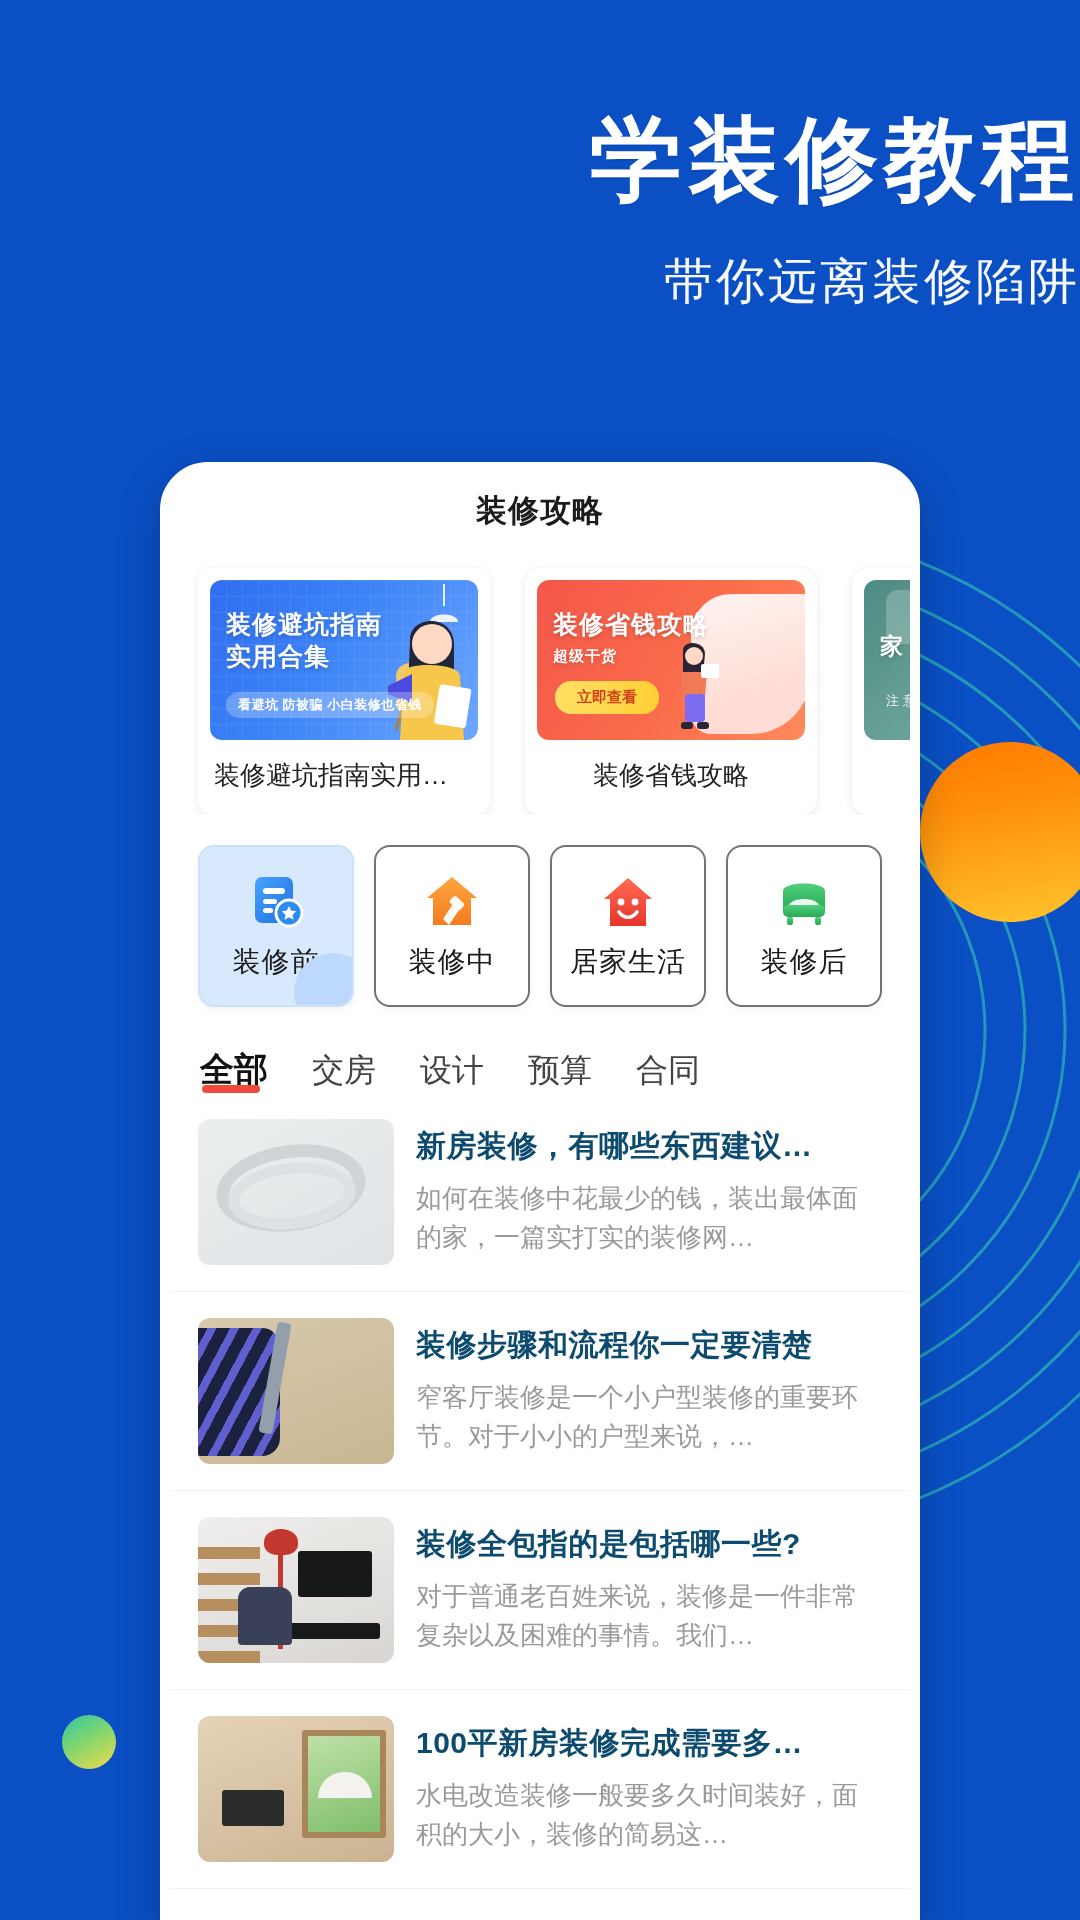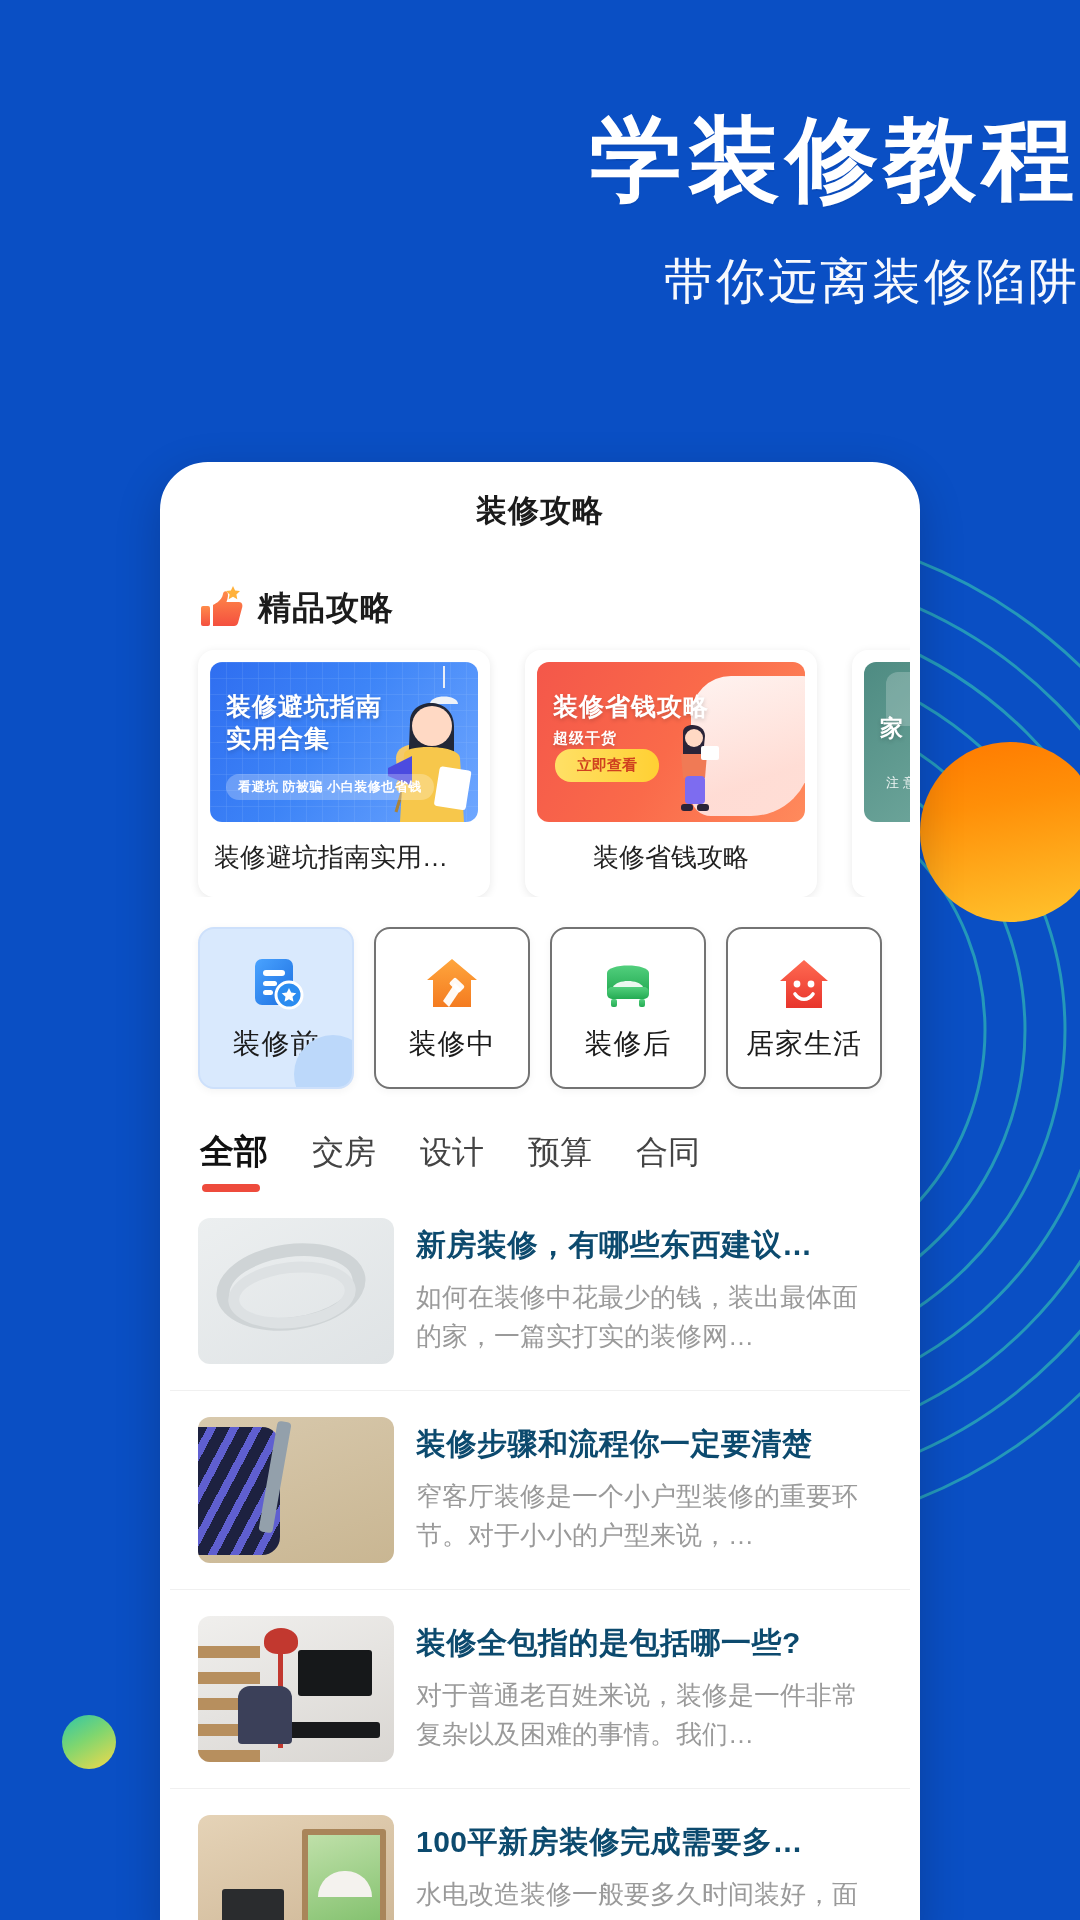--- a/index.html
+++ b/index.html
@@ -80,21 +80,21 @@
     line-height:1.28; letter-spacing:1px; text-shadow:0 2px 4px rgba(0,0,0,.18);
   }
   .gb-title.small { font-size:23px; top:24px; }
   .gb-sub { font-size:15px; font-weight:bold; margin-top:6px; display:block; }
   .gb-pill {
     position:absolute; left:16px; bottom:22px; background:rgba(255,255,255,.26);
     border-radius:14px; padding:4px 12px; font-size:13px; font-weight:bold;
     letter-spacing:.5px; white-space:nowrap;
   }
   .gb-btn {
-    position:absolute; left:18px; bottom:40px;
+    position:absolute; left:18px; bottom:26px;
     background:linear-gradient(90deg,#ffe066,#ffd033); color:#d0401f;
     border-radius:16px; padding:7px 22px; font-size:15px; font-weight:bold;
   }
   .gb-note { position:absolute; left:22px; top:96px; font-size:13px; letter-spacing:4px; opacity:.9; }
   .guide-label {
     padding:18px 4px 22px 4px; font-size:26px; color:#222; text-align:left;
     white-space:nowrap; overflow:hidden; text-overflow:ellipsis;
   }
   .guide-card.center .guide-label { text-align:center; }
   
@@ -115,21 +115,21 @@
   .cat.active { background:#d9e9fd; border-color:#cde0fb; }
   .cat.active::after {
     content:""; position:absolute; right:-20px; bottom:-26px; width:78px; height:78px;
     border-radius:50%; background:#bcd8fa;
   }
   .cat-ico { width:62px; height:62px; position:relative; }
   .cat-label { font-size:28px; color:#1b1b1b; letter-spacing:1px; }
 
   
   .tabs { display:flex; gap:44px; padding:34px 30px 0 30px; align-items:flex-end; }
-  .tab { position:relative; font-size:32px; color:#444; padding-bottom:17px; }
+  .tab { position:relative; font-size:32px; color:#444; padding-bottom:0; }
   .tab.active { font-weight:bold; color:#111; font-size:34px; }
   .tab.active::after {
     content:""; position:absolute; left:2px; bottom:0; width:58px; height:8px;
     border-radius:4px; background:#ee4b3c;
   }
 
   
   .articles { padding:0 0 0 0; }
   .article {
     display:flex; gap:22px; padding:26px 28px 26px 28px;
@@ -200,36 +200,20 @@
   <div class="hero-sub">带你远离装修陷阱</div>
 </div>
 
 <div class="phone">
  <div class="phone-inner">
 
   <div class="phone-header">
     <span>装修攻略</span>
   </div>
 
-  <div class="section-head">
-    <span class="thumb-icon">
-      <svg viewBox="0 0 48 48" width="48" height="48">
-        <defs>
-              <linearGradient id="og" x1="0" y1="0" x2="0" y2="1">
-          <stop offset="0" stop-color="#ff8b4a"></stop>
-                <stop offset="1" stop-color="#f4503f"></stop>
-        </linearGradient>
-            </defs>
-        <rect x="3" y="22" width="9" height="20" rx="2" fill="url(#og)"></rect>
-        <path d="M15 42 L15 21 C15 21 24 17 25 10 C25.6 6 30 6.5 30 11 C30 14 28.5 18 28.5 18 L41 18 C44 18 45 21 44 24 L40 39 C39.3 41 38 42 36 42 Z" fill="url(#og)"></path>
-        <path d="M35 2 l2.1 4.4 4.9.6 -3.6 3.4 .9 4.8 -4.3-2.4 -4.3 2.4 .9-4.8 -3.6-3.4 4.9-.6z" fill="#ffb13b"></path>
-      </svg>
-    </span>
-    <span class="section-title">精品攻略</span>
-  </div>
 
   <div class="guides">
 
     <div class="guide-card">
       <div class="guide-banner gb-blue">
         <svg width="100%" height="100%" style="position:absolute;inset:0;opacity:.25">
           <defs>
                 <pattern id="gp" width="16" height="16" patternUnits="userSpaceOnUse">
             <path d="M16 0 L0 0 0 16" fill="none" stroke="#bcd8ff" stroke-width="1"></path>
                 </pattern>
@@ -328,52 +312,52 @@
           <rect x="34" y="24" width="14" height="9" rx="2" fill="#fff" opacity=".95" transform="rotate(44 34 24)"></rect>
         </svg>
       </span>
       <span class="cat-label">装修中</span>
     </div>
 
     <div class="cat">
       <span class="cat-ico">
         <svg viewBox="0 0 62 62" width="62" height="62">
           <defs>
+                <linearGradient id="rg" x1="0" y1="0" x2="0" y2="1">
+            <stop offset="0" stop-color="#ff6a52"></stop>
+                  <stop offset="1" stop-color="#e8352c"></stop>
+                </linearGradient>
+              </defs>
+          <path d="M31 7 L55 28 L49 28 L49 55 L13 55 L13 28 L7 28 Z" fill="url(#rg)"></path>
+          <circle cx="24" cy="31" r="3.4" fill="#fff"></circle>
+          <circle cx="38" cy="31" r="3.4" fill="#fff"></circle>
+          <path d="M22 41 C27 48 35 48 40 41" stroke="#fff" stroke-width="3.6" fill="none" stroke-linecap="round"></path>
+        </svg>
+      </span>
+      <span class="cat-label">居家生活</span>
+    </div>
+
+    <div class="cat">
+      <span class="cat-ico">
+        <svg viewBox="0 0 62 62" width="62" height="62">
+          <defs>
                 <linearGradient id="gg" x1="0" y1="0" x2="0" y2="1">
             <stop offset="0" stop-color="#52cf7d"></stop>
                   <stop offset="1" stop-color="#24ab53"></stop>
                 </linearGradient>
               </defs>
           <path d="M10 20 C10 10 52 10 52 20 L52 40 L10 40 Z" fill="url(#gg)"></path>
           <path d="M16 34 C20 26 42 26 46 34 L46 44 L16 44 Z" fill="#fff" opacity=".9"></path>
           <rect x="10" y="34" width="42" height="12" rx="5" fill="url(#gg)"></rect>
           <rect x="14" y="46" width="6" height="8" rx="2" fill="url(#gg)"></rect>
           <rect x="42" y="46" width="6" height="8" rx="2" fill="url(#gg)"></rect>
         </svg>
       </span>
       <span class="cat-label">装修后</span>
     </div>
-
-    <div class="cat">
-      <span class="cat-ico">
-        <svg viewBox="0 0 62 62" width="62" height="62">
-          <defs>
-                <linearGradient id="rg" x1="0" y1="0" x2="0" y2="1">
-            <stop offset="0" stop-color="#ff6a52"></stop>
-                  <stop offset="1" stop-color="#e8352c"></stop>
-                </linearGradient>
-              </defs>
-          <path d="M31 7 L55 28 L49 28 L49 55 L13 55 L13 28 L7 28 Z" fill="url(#rg)"></path>
-          <circle cx="24" cy="31" r="3.4" fill="#fff"></circle>
-          <circle cx="38" cy="31" r="3.4" fill="#fff"></circle>
-          <path d="M22 41 C27 48 35 48 40 41" stroke="#fff" stroke-width="3.6" fill="none" stroke-linecap="round"></path>
-        </svg>
-      </span>
-      <span class="cat-label">居家生活</span>
-    </div>
   </div>
 
   <div class="tabs">
     <div class="tab active">全部</div>
     <div class="tab">交房</div>
     <div class="tab">设计</div>
     <div class="tab">预算</div>
     <div class="tab">合同</div>
   </div>
 

